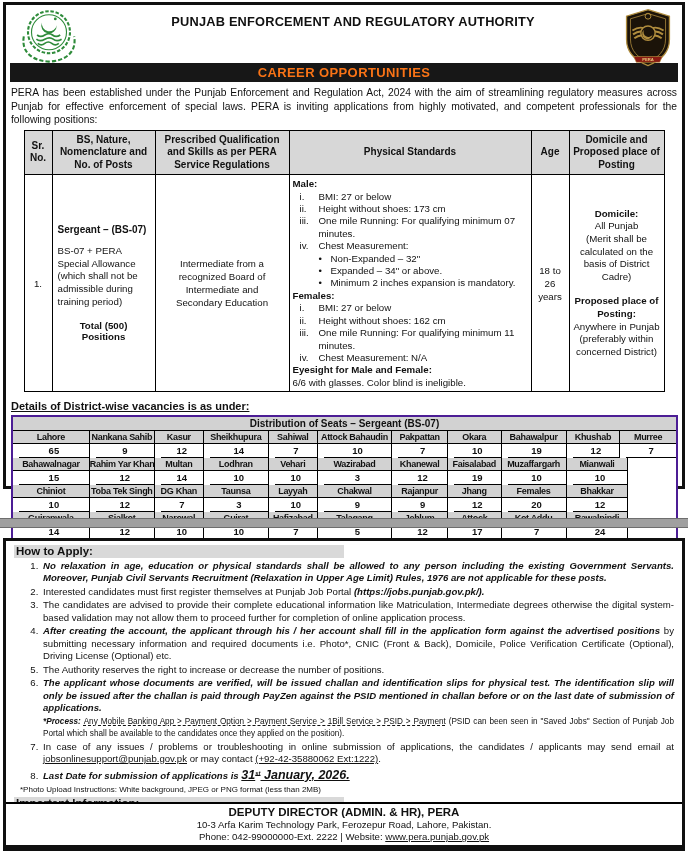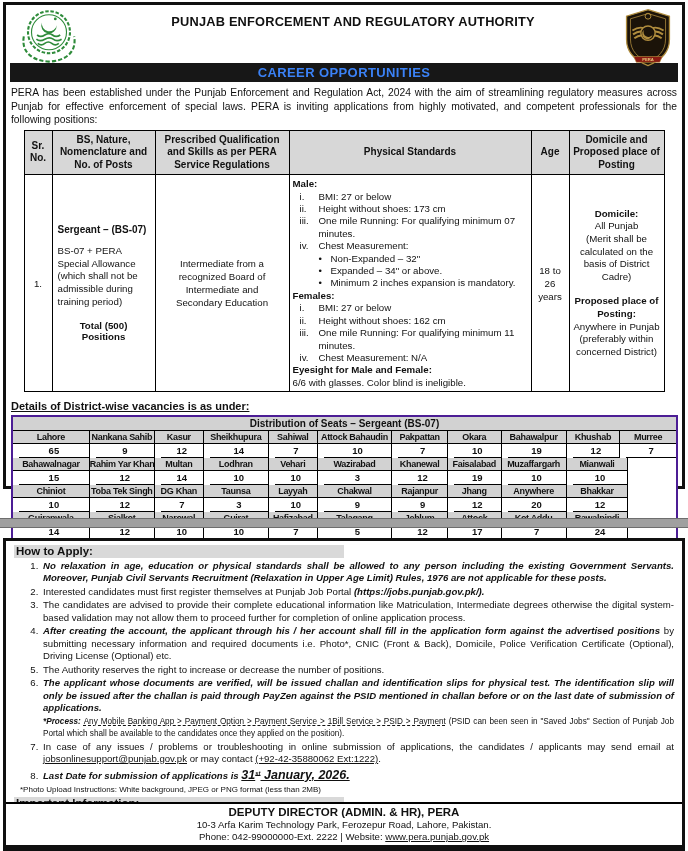--- a/index.html
+++ b/index.html
@@ -11,21 +11,21 @@
   .top-box { top:2px; height:487px; }
   .bottom-box { top:538px; height:313px; border-bottom-width:6px; }
 
   
   .masthead { display:flex; align-items:flex-start; padding:2px 8px 0 8px; height:57px; }
   .masthead .logo { flex:none; }
   .titles { flex:1; text-align:center; padding-top:5px; }
   .title1 { font-size:14px; font-weight:bold; letter-spacing:.2px; }
   .title2 { font-size:12.8px; font-weight:bold; margin-top:2px; letter-spacing:.2px; }
 
-  .banner { margin:1px 4px 0 4px; height:19px; background:#171717; color:#3b82f6;
+  .banner { margin:1px 4px 0 4px; height:19px; background:#171717; color:#f97316;
             font-size:13px; font-weight:bold; text-align:center; line-height:19px; letter-spacing:.4px; }
 
   .intro { padding:4px 5px 2px 5px; font-size:10.3px; line-height:1.32; text-align:justify; }
 
   
   table.post-table { border-collapse:collapse; margin:1px auto 0 auto; width:640px; table-layout:fixed; }
   .post-table th, .post-table td { border:1px solid #000; vertical-align:middle; }
   .post-table th { background:#d7d7d7; font-size:10px; font-weight:bold; padding:3px 2px; line-height:1.25; }
   .post-table td { font-size:9.7px; }
   .c-sr { width:28px; } .c-bs { width:103px; } .c-q { width:134px; }
@@ -268,21 +268,21 @@
           </div>
           <div class="seat-grid" style="grid-template-columns: 66fr 56fr 42fr 56fr 42fr 64fr 48fr 46fr 56fr 53fr 41fr;">
             <div class="sg-h">Chiniot</div>
             <div class="sg-h">Toba Tek Singh</div>
             <div class="sg-h">DG Khan</div>
             <div class="sg-h">Taunsa</div>
             <div class="sg-h">Layyah</div>
             <div class="sg-h">Chakwal</div>
             <div class="sg-h">Rajanpur</div>
             <div class="sg-h">Jhang</div>
-            <div class="sg-h">Anywhere</div>
+            <div class="sg-h">Females</div>
             <div class="sg-h">Bhakkar</div>
             <div class="sg-spacer lastcol"></div>
             <div class="sg-v">10</div>
             <div class="sg-v">12</div>
             <div class="sg-v">7</div>
             <div class="sg-v">3</div>
             <div class="sg-v">10</div>
             <div class="sg-v">9</div>
             <div class="sg-v">9</div>
             <div class="sg-v">12</div>

